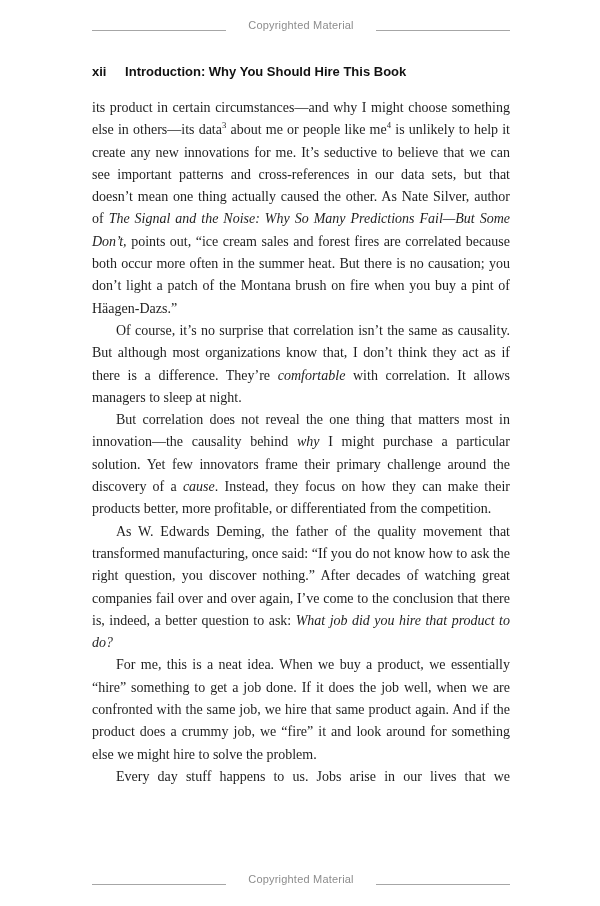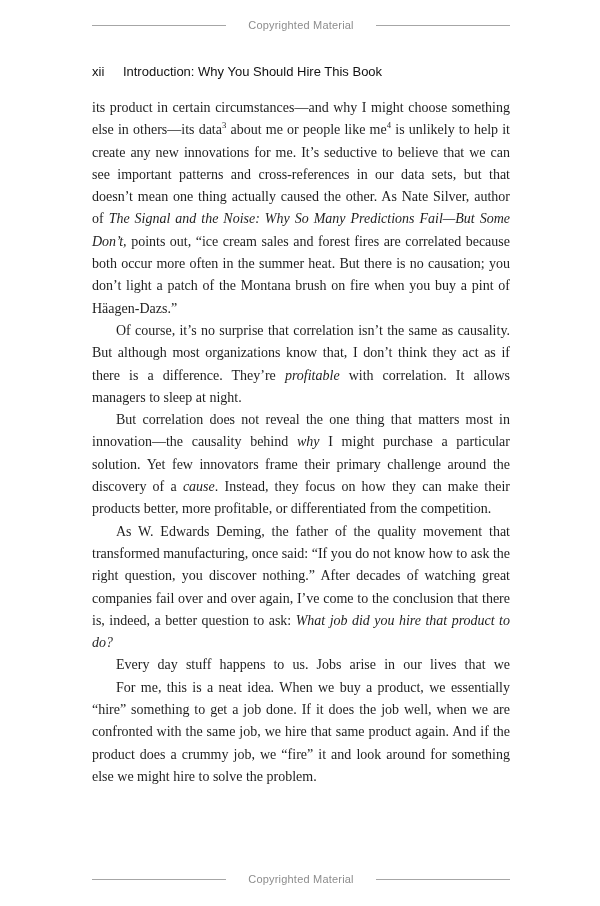--- a/index.html
+++ b/index.html
@@ -14,41 +14,41 @@
     width: 600px;
     height: 906px;
     background: #ffffff;
     overflow: hidden;
   }
   .notice {
     position: absolute;
     left: 92px;
     width: 418px;
     display: flex;
-    align-items: center;
+    align-items: flex-end;
     gap: 22px;
     color: #8d8d8d;
     font-family: "Liberation Sans", sans-serif;
     font-size: 11px;
     letter-spacing: 0.2px;
   }
   .notice-top { top: 19px; }
   .notice-bottom { top: 873px; }
   .rule {
     flex: 1;
     height: 1px;
     background: #a6a6a6;
   }
   .running-header {
     position: absolute;
     top: 64px;
     left: 92px;
     width: 418px;
     font-family: "Liberation Sans", sans-serif;
-    font-weight: normal;
+    font-weight: bold;
     font-size: 13px;
     color: #111111;
     white-space: nowrap;
   }
   .pagenum { margin-right: 15px; }
   .body-text {
     position: absolute;
     top: 97px;
     left: 92px;
     width: 418px;
@@ -78,25 +78,25 @@
     <span class="rule"></span>
   </div>
 
   <div class="running-header">
     <span class="pagenum">xii</span>
     <span class="chapter-title">Introduction: Why You Should Hire This Book</span>
   </div>
 
   <div class="body-text">
       <p class="para"><span>its product in certain circumstances—and why I might choose something else in others—its data</span><sup>3</sup><span> about me or people like me</span><sup>4</sup><span> is unlikely to help it create any new innovations for me. It’s seductive to believe that we can see important patterns and cross-references in our data sets, but that doesn’t mean one thing actually caused the other. As Nate Silver, author of </span><em>The Signal and the Noise: Why So Many Predictions Fail—But Some Don’t,</em><span> points out, “ice cream sales and forest fires are correlated because both occur more often in the summer heat. But there is no causation; you don’t light a patch of the Montana brush on fire when you buy a pint of Häagen-Dazs.”</span></p>
-      <p class="para indent"><span>Of course, it’s no surprise that correlation isn’t the same as causality. But although most organizations know that, I don’t think they act as if there is a difference. They’re </span><em>profitable</em><span> with correlation. It allows managers to sleep at night.</span></p>
+      <p class="para indent"><span>Of course, it’s no surprise that correlation isn’t the same as causality. But although most organizations know that, I don’t think they act as if there is a difference. They’re </span><em>comfortable</em><span> with correlation. It allows managers to sleep at night.</span></p>
       <p class="para indent"><span>But correlation does not reveal the one thing that matters most in innovation—the causality behind </span><em>why</em><span> I might purchase a particular solution. Yet few innovators frame their primary challenge around the discovery of a </span><em>cause</em><span>. Instead, they focus on how they can make their products better, more profitable, or differentiated from the competition.</span></p>
       <p class="para indent"><span>As W. Edwards Deming, the father of the quality movement that transformed manufacturing, once said: “If you do not know how to ask the right question, you discover nothing.” After decades of watching great companies fail over and over again, I’ve come to the conclusion that there is, indeed, a better question to ask: </span><em>What job did you hire that product to do?</em></p>
+      <p class="para indent"><span>For me, this is a neat idea. When we buy a product, we essentially “hire” something to get a job done. If it does the job well, when we are confronted with the same job, we hire that same product again. And if the product does a crummy job, we “fire” it and look around for something else we might hire to solve the problem.</span></p>
       <p class="para indent flush-last"><span>Every day stuff happens to us. Jobs arise in our lives that we</span></p>
-      <p class="para indent"><span>For me, this is a neat idea. When we buy a product, we essentially “hire” something to get a job done. If it does the job well, when we are confronted with the same job, we hire that same product again. And if the product does a crummy job, we “fire” it and look around for something else we might hire to solve the problem.</span></p>
     </div>
 
   <div class="notice notice-bottom">
     <span class="rule"></span>
     <span class="notice-text">Copyrighted Material</span>
     <span class="rule"></span>
   </div>
 
 </div>
 

